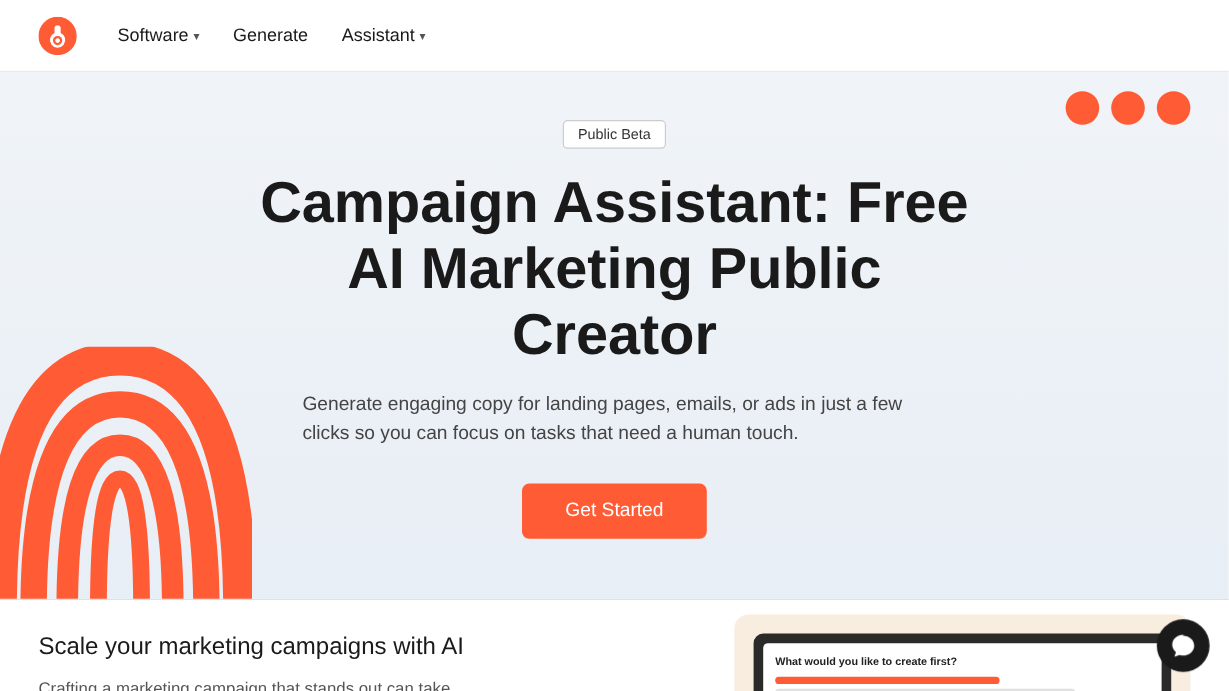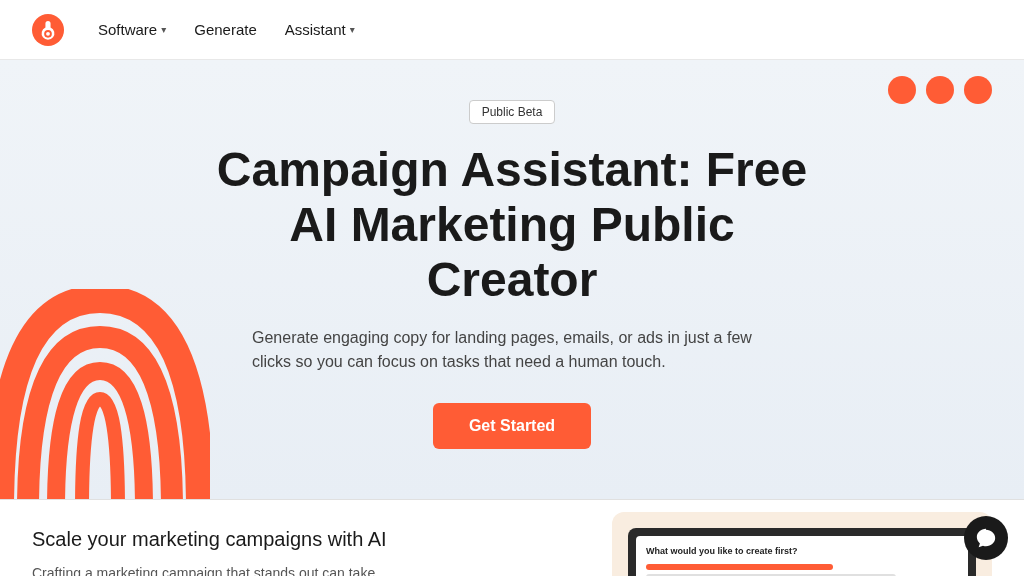--- a/index.html
+++ b/index.html
@@ -43,21 +43,21 @@
       text-align: center; line-height: 1.15; max-width: 620px;
       margin-bottom: 18px;
     }
     .hero-sub {
       font-size: 16px; color: #444; text-align: left;
       max-width: 520px; line-height: 1.55; margin-bottom: 28px;
     }
     .hero-btn {
       background: #ff5c35; color: #fff; border: none;
       padding: 14px 36px; border-radius: 6px; font-size: 16px;
-      font-weight: 700; cursor: pointer;
+      font-weight: 400; cursor: pointer;
     }
 
     
     .dot-group {
       position: absolute; top: 16px; right: 32px;
       display: flex; gap: 10px;
     }
     .dot {
       width: 28px; height: 28px; border-radius: 50%;
       background: #ff5c35;

